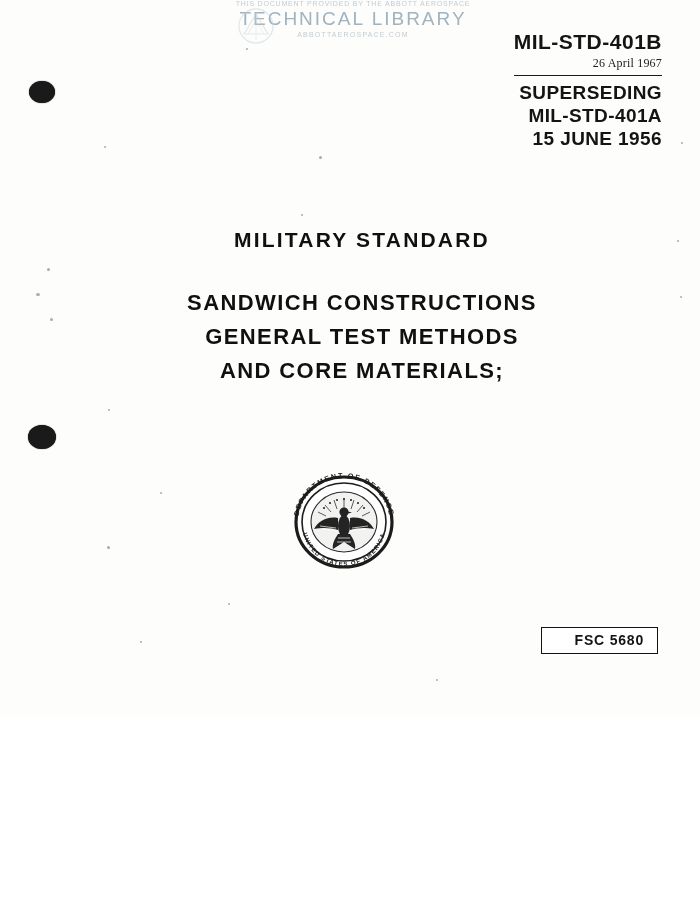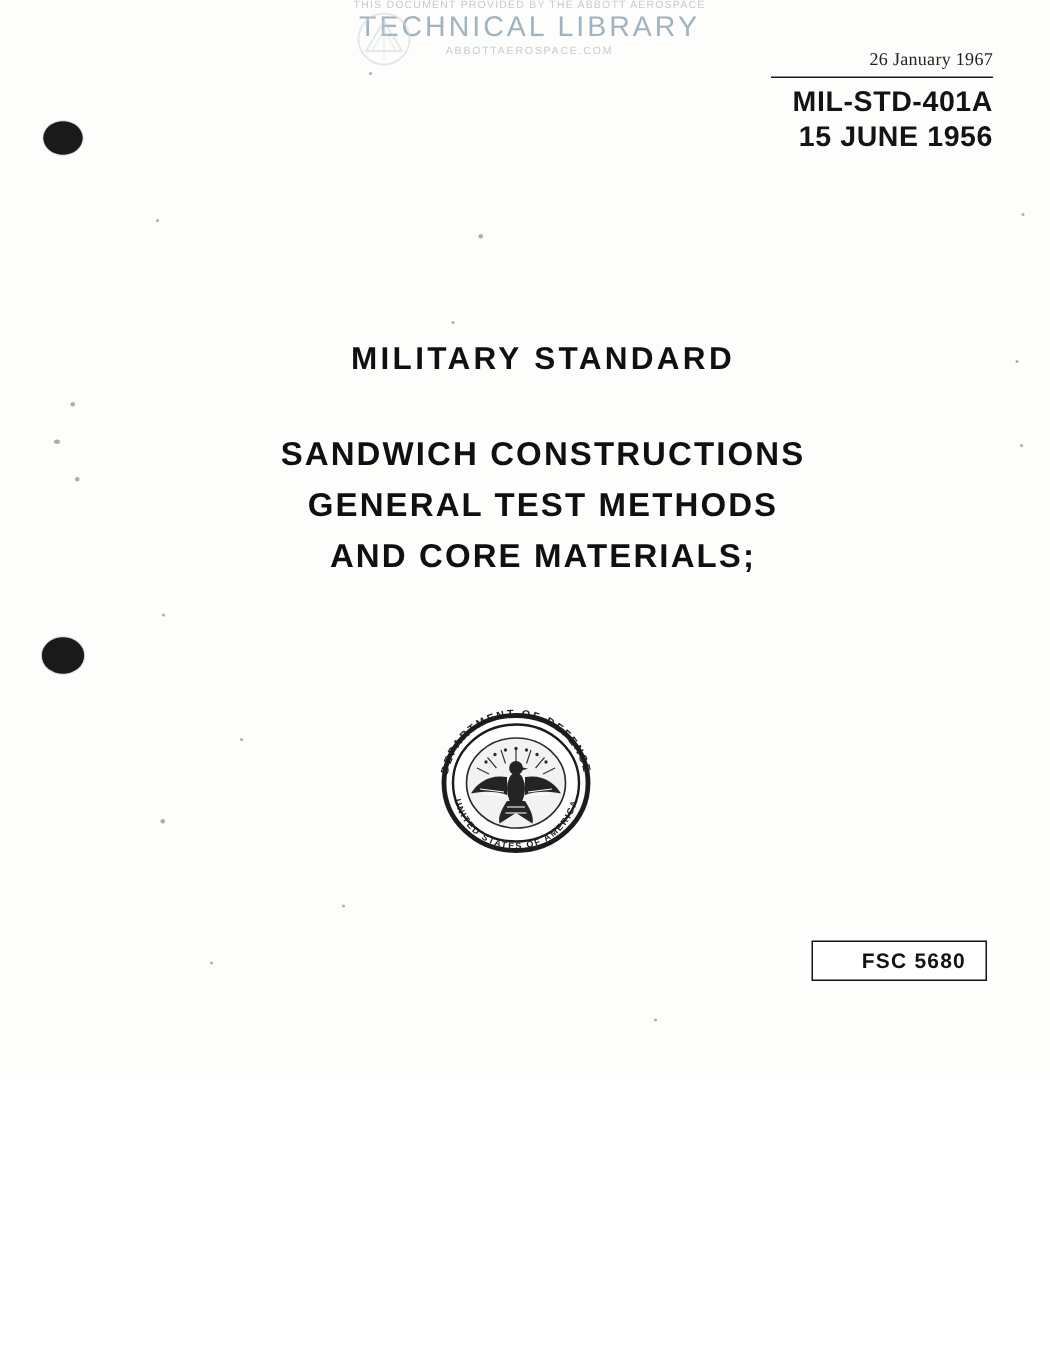--- a/index.html
+++ b/index.html
@@ -201,22 +201,24 @@
   <div class="speck" style="left:193px; top:720px; width:3px; height:3px;"></div>
   <div class="speck" style="left:187px; top:786px; width:2px; height:2px;"></div>
   <div class="speck" style="left:277px; top:763px; width:2px; height:2px;"></div>
   <div class="speck" style="left:262px; top:860px; width:2px; height:2px;"></div>
   <div class="speck" style="left:556px; top:760px; width:2px; height:2px;"></div>
   <div class="speck" style="left:436px; top:679px; width:2px; height:2px;"></div>
   <div class="speck" style="left:246px; top:48px; width:2px; height:2px;"></div>
   <div class="speck" style="left:301px; top:214px; width:2px; height:2px;"></div>
 
   <div id="doc-id">
-    <div class="line-date">26 January 1967</div>
+    <div class="line-std">MIL-STD-401B</div>
+    <div class="line-date">26 April 1967</div>
     <div class="rule"></div>
+    <div class="line-supersede">SUPERSEDING</div>
     <div class="line-prev">MIL-STD-401A</div>
     <div class="line-prevdate">15 JUNE 1956</div>
   </div>
 
   <div id="title-block">
     <div class="t-kicker">MILITARY  STANDARD</div>
     <div class="t-main">
       <div>SANDWICH  CONSTRUCTIONS</div>
       <div>GENERAL  TEST  METHODS</div>
       <div>AND  CORE  MATERIALS;</div>

